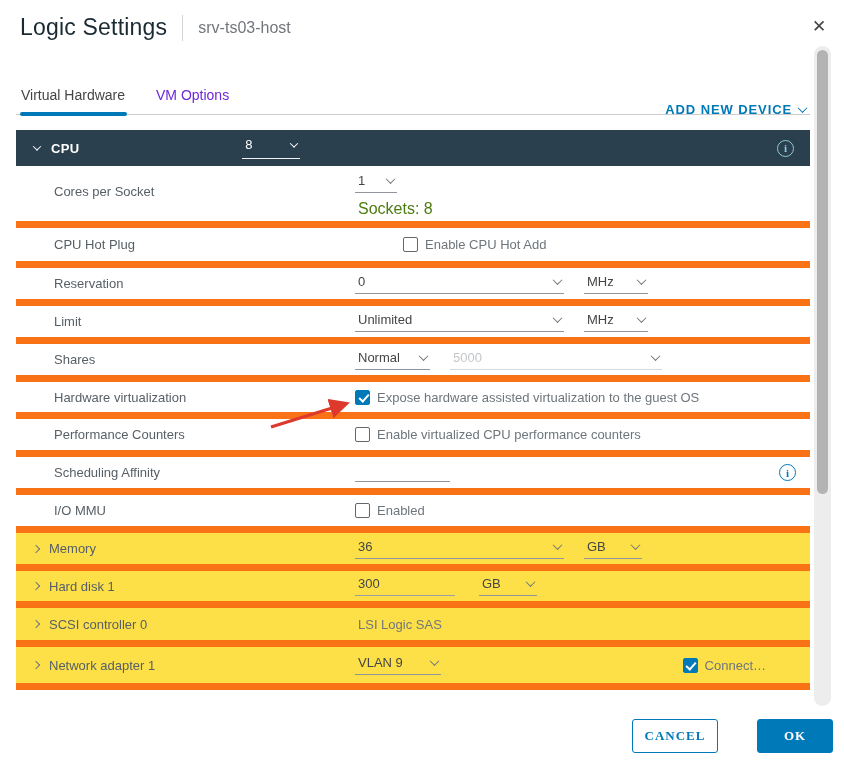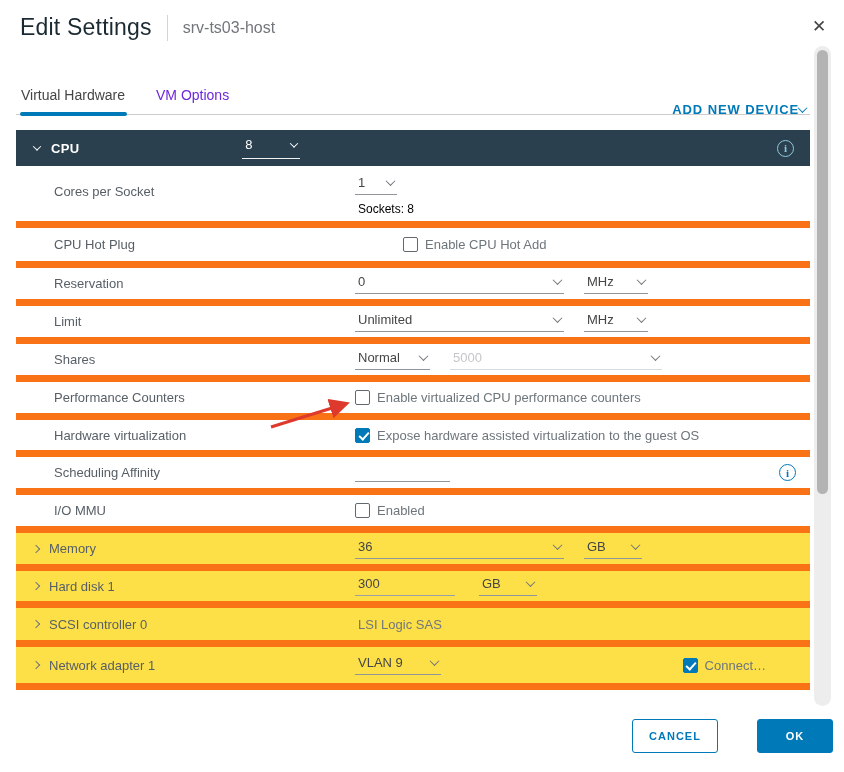--- a/index.html
+++ b/index.html
@@ -18,21 +18,21 @@
   
   .tabbar { position:absolute; left:16px; top:61px; width:794px; border-bottom:1px solid #cccccc;
     display:flex; gap:31px; padding-left:5px;margin-top:20px; }
   .tab { font-size:14px; color:#6d28d9; padding:6px 0 11px; position:relative; cursor:pointer; }
   .tab.active { color:#454545; }
   .tab.active::after { content:""; position:absolute; left:-1px; right:-2px; bottom:-2px;
     height:4px; background:var(--accent); border-radius:2px; }
 
   
   .addnew { position:absolute; top:102px; right:38px; color:var(--accent); font-size:13px;
-    font-weight:600; letter-spacing:.9px; display:flex; align-items:center; cursor:pointer; }
+    font-weight:600; letter-spacing:.9px; display:flex; align-items:center; gap:7px; cursor:pointer; }
 
   
   .chev { display:inline-block; width:7px; height:7px; border-right:1.6px solid currentColor;
     border-bottom:1.6px solid currentColor; transform:rotate(45deg) translate(-1px,-1px); }
   .chev-r { display:inline-block; width:6px; height:6px; border-right:1.5px solid #72767b;
     border-bottom:1.5px solid #72767b; transform:rotate(-45deg); }
 
   
   .panel { position:absolute; left:16px; top:130px; width:794px; }
   .hdr-row { height:36px; background:var(--hdrbg); color:#fff; display:flex; align-items:center;
@@ -55,63 +55,63 @@
   .row.h43 { height:43px; }
   .row.shade { background:#fde047; }
   .rlabel { flex:0 0 339px; padding-left:38px; font-size:13px; color:#575f66; display:flex; align-items:center; gap:10px; }
   .rlabel.top { padding-left:17px; }
   .rctrl { flex:1 1 auto; display:flex; align-items:center; padding-right:14px; }
 
   .w209 { width:209px; } .w64 { width:64px; } .w58 { width:58px; }
   .w42 { width:42px; } .w75 { width:75px; } .w212 { width:212px; }
   .w100 { width:100px; } .w95 { width:95px; } .w86 { width:86px; } .sp20 { width:20px; } .sp24 { width:24px; }
 
-  .hint { font-size:12px; color:#000000; margin-top:7px; padding-left:3px; }
+  .hint { font-size:16px; color:#4d7c0f; margin-top:7px; padding-left:3px; }
   .stack { display:flex; flex-direction:column; align-items:flex-start; }
   .plain-val { font-size:13px; color:#72767b; padding-left:3px; }
 
   
   .cb { position:relative; width:15px; height:15px; border:1px solid #61686e; border-radius:2px;
     background:#fff; flex:0 0 auto; cursor:pointer; }
   .cb.checked { background:var(--accent); border-color:var(--accent); }
   .cb.checked::after { content:""; position:absolute; left:4.5px; top:1.5px; width:4px; height:8px;
     border:solid #fff; border-width:0 2px 2px 0; transform:rotate(42deg); }
   .cbl { font-size:13px; color:#6e767c; margin-left:7px; }
 
   
   .info { width:17px; height:17px; border-radius:50%; display:flex; align-items:center;
     justify-content:center; font-size:11px; font-weight:700; font-family:"Liberation Serif", serif;
     margin-left:auto; flex:0 0 auto; }
   .info.light { border:1.4px solid #8fc9dc; color:#8fc9dc; margin-right:2px; }
   .info.blue { border:1.4px solid #0079b8; color:#0079b8; margin-right:0px; }
 
   
   .footer { position:absolute; top:719px; right:11px; display:flex; gap:6px; }
-  .btn { height:34px; border-radius:3px; font-size:11px; font-weight:600; letter-spacing:1px;
+  .btn { height:34px; border-radius:3px; font-size:13px; font-weight:600; letter-spacing:1px;
     display:flex; align-items:center; justify-content:center; cursor:pointer;
-    font-family:Liberation Sans, sans-serif; }
+    font-family:Liberation Serif, serif; }
   .btn.outline { width:86px; background:#fff; border:1px solid var(--accent); color:var(--accent); }
   .btn.solid { width:76px; background:var(--accent); border:1px solid var(--accent); color:#fff;margin-left:33px; }
 
   
   .sb-track { position:absolute; right:13px; top:46px; width:17px; height:660px;
     background:#ededed; border-radius:9px; }
   .sb-thumb { position:absolute; left:3px; top:4px; width:11px; height:444px;
     background:#b3b3b3; border-radius:6px; cursor:pointer; }
 
   
   .arrow-svg { position:absolute; left:0; top:0; pointer-events:none; }
 </style>
 </head>
 <body>
 
 <div class="stage" style="--accent:#0079b8; --hdrbg:#2a404e;">
 
   <div class="hdr">
-    <div class="hdr-title">Edit Settings</div>
+    <div class="hdr-title">Logic Settings</div>
     <div class="hdr-div"></div>
     <div class="hdr-sub">srv-ts03-host</div>
   </div>
   <div class="close-btn">✕</div>
 
   <div class="tabbar">
     <div class="tab active">Virtual Hardware</div>
     <div class="tab">VM Options</div>
   </div>
 
@@ -191,33 +191,33 @@
           <span class="chev"></span>
         </span>
         <span class="sp20"></span>
         <span class="combo disabled w212">
           <span>5000</span>
           <span class="chev"></span>
         </span>
       </div>
     </div>
 
+    <div class="row h37">
+      <div class="rlabel">Hardware virtualization</div>
+      <div class="rctrl">
+        <span class="cb checked"></span>
+        <span class="cbl">Expose hardware assisted virtualization to the guest OS</span>
+      </div>
+    </div>
+
     <div class="row">
       <div class="rlabel">Performance Counters</div>
       <div class="rctrl">
         <span class="cb"></span>
         <span class="cbl">Enable virtualized CPU performance counters</span>
-      </div>
-    </div>
-
-    <div class="row h37">
-      <div class="rlabel">Hardware virtualization</div>
-      <div class="rctrl">
-        <span class="cb checked"></span>
-        <span class="cbl">Expose hardware assisted virtualization to the guest OS</span>
       </div>
     </div>
 
     <div class="row">
       <div class="rlabel">Scheduling Affinity</div>
       <div class="rctrl">
         <span class="combo w95" style="height:18px;">
           <span></span>
         </span>
         <span class="info blue">i</span>

